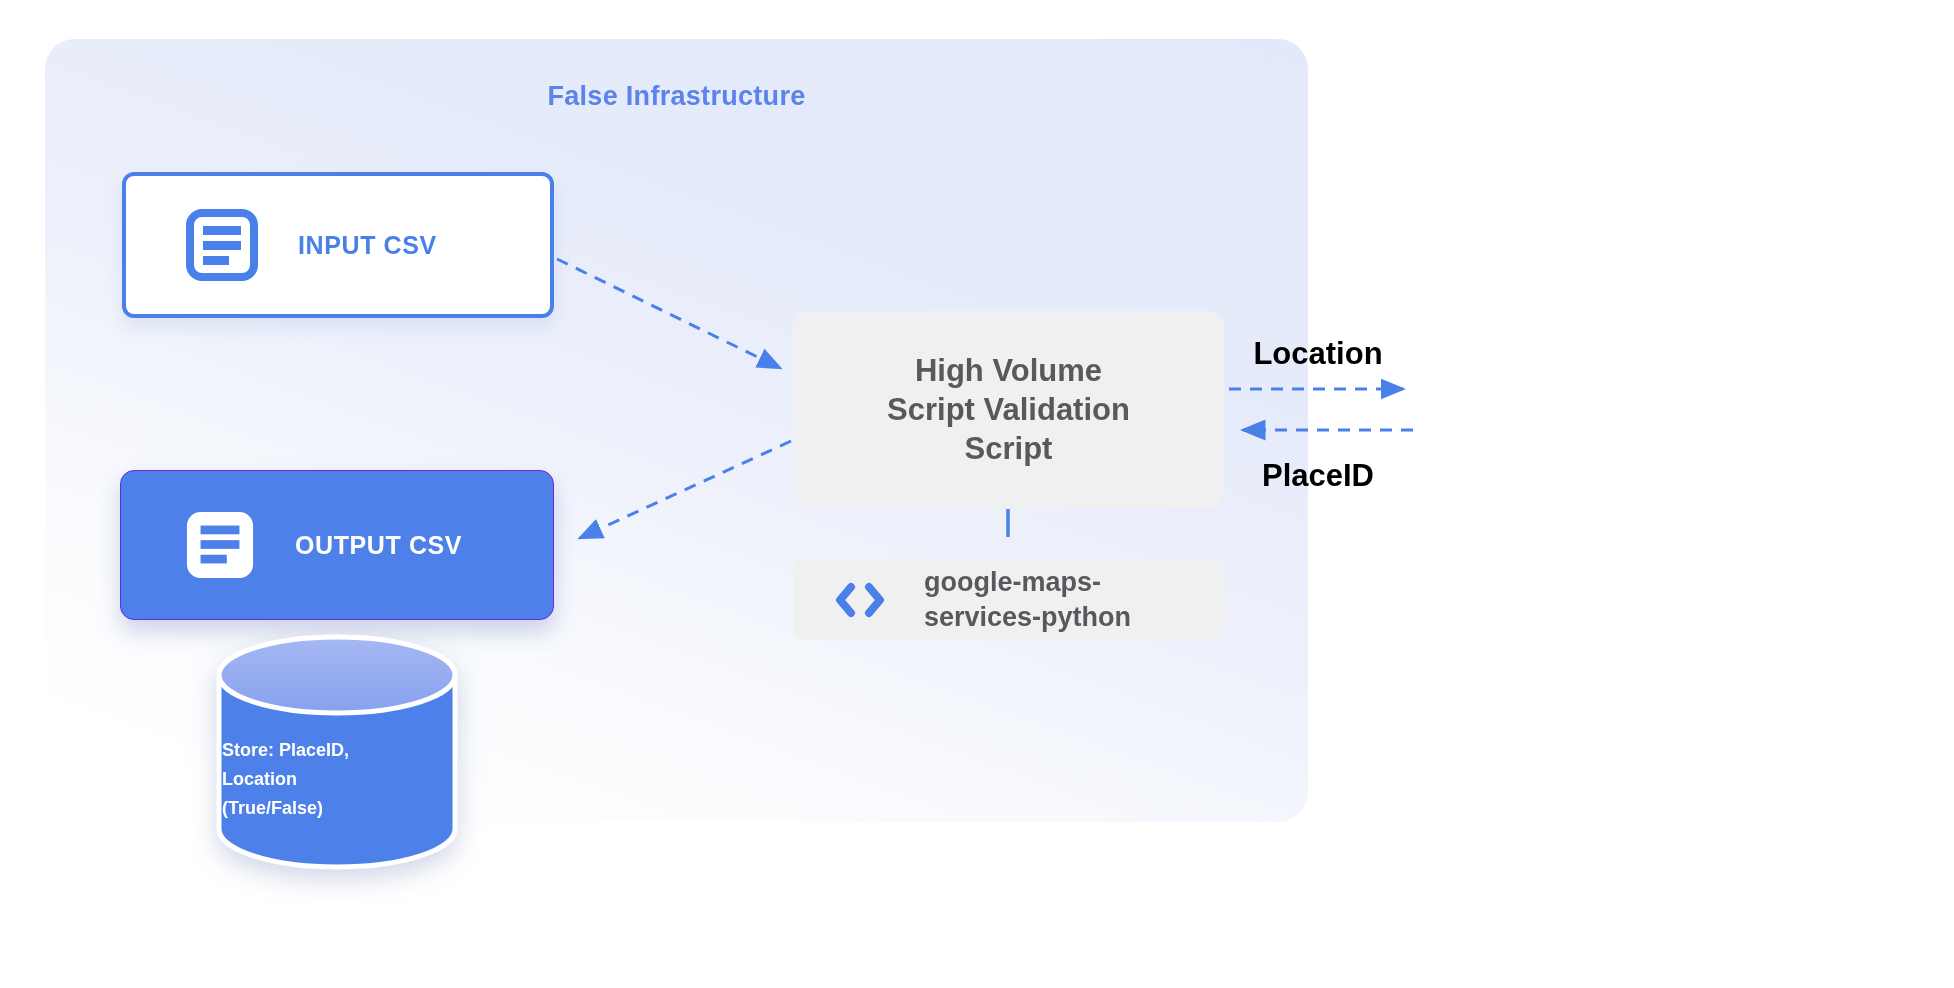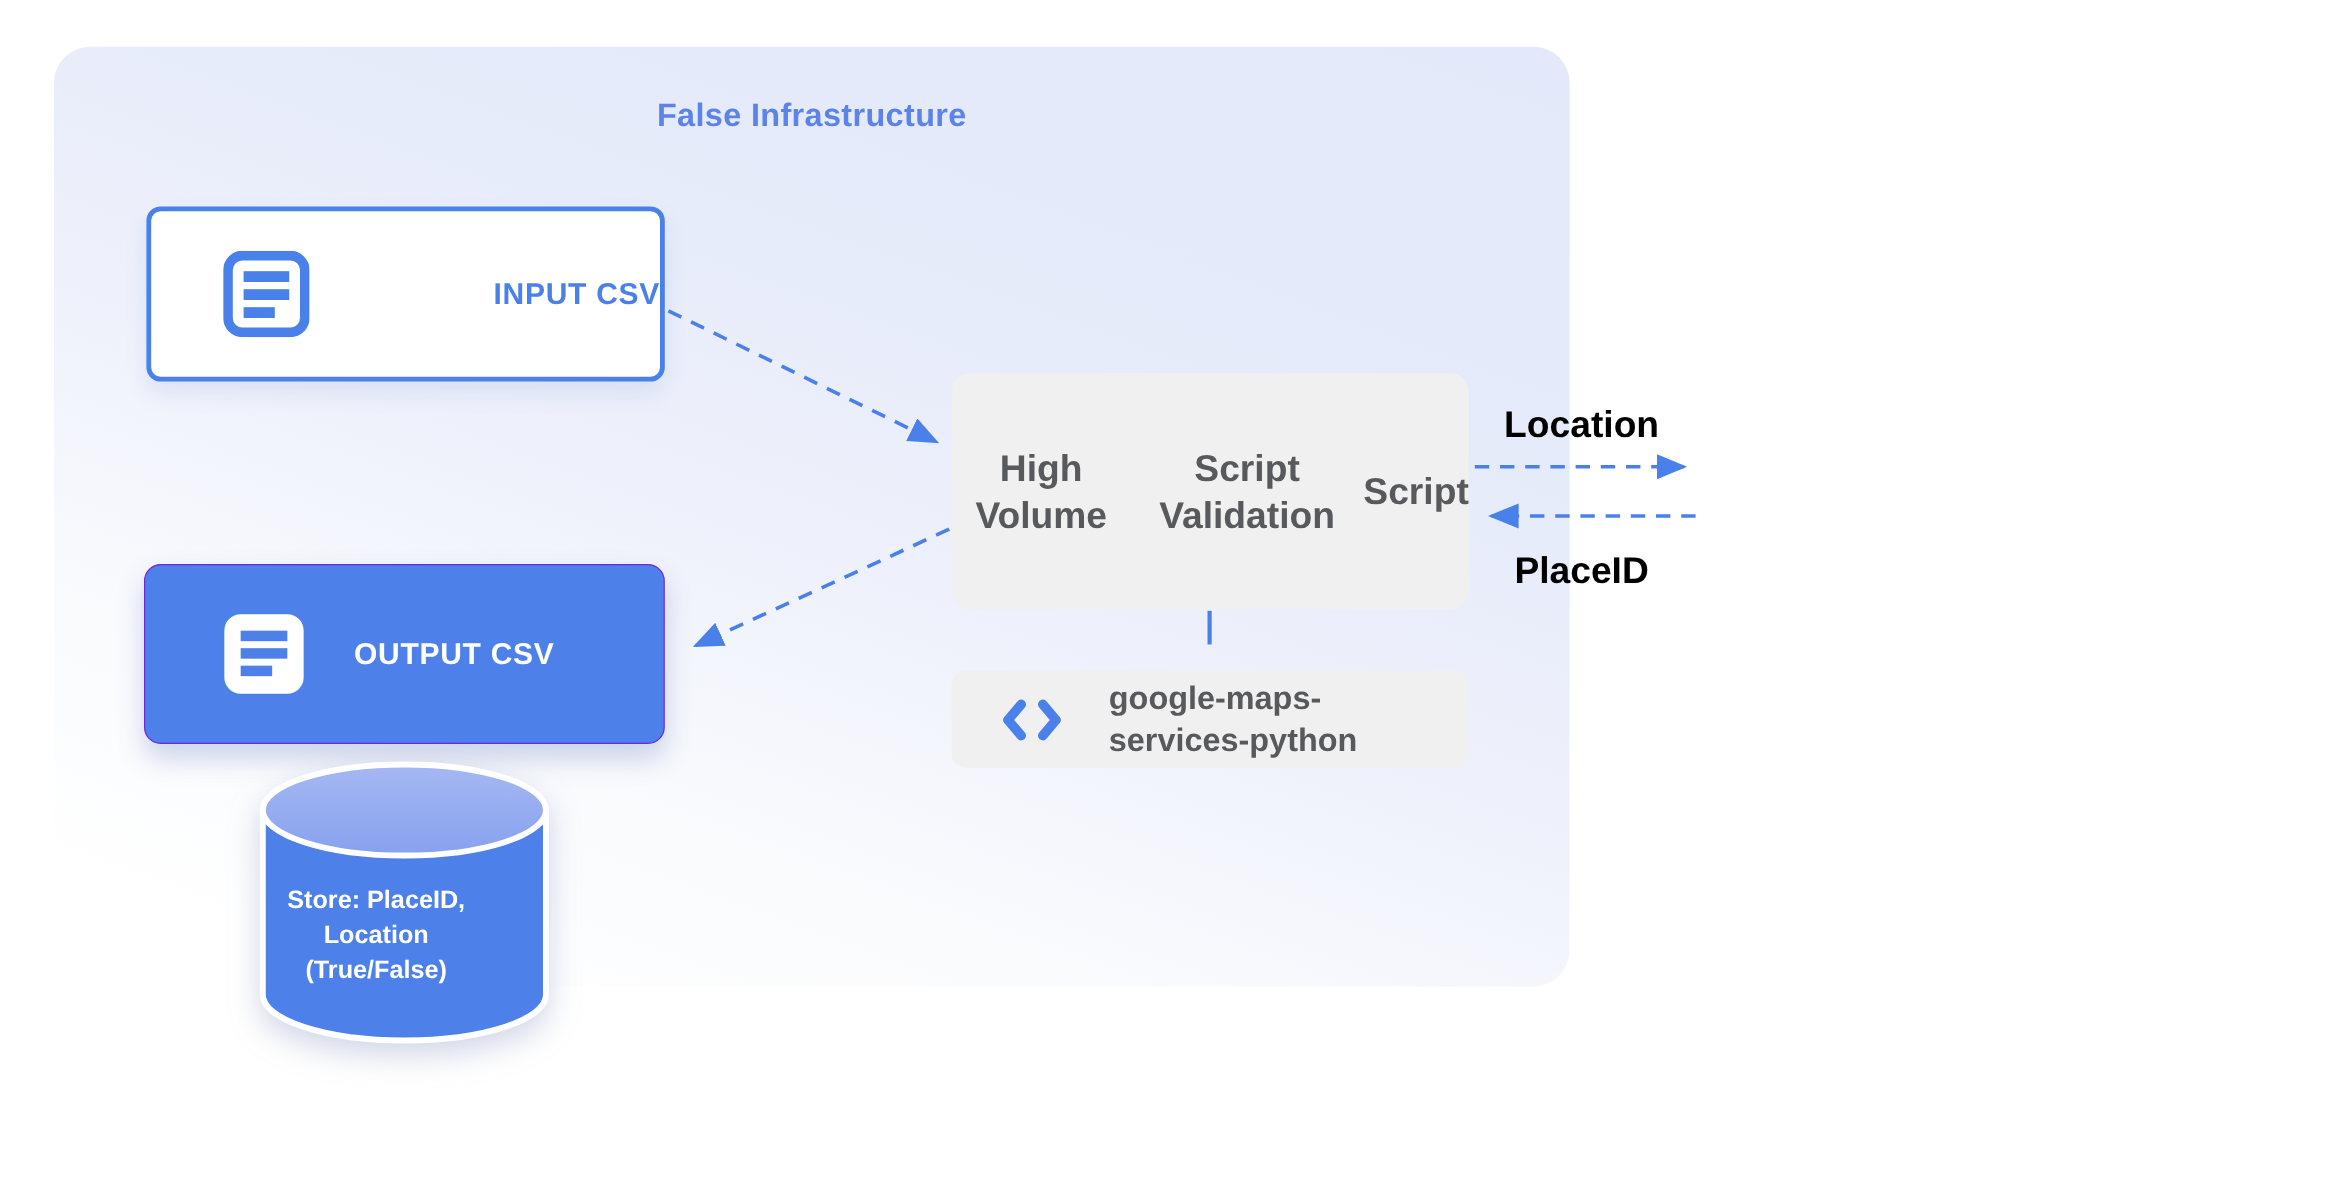--- a/index.html
+++ b/index.html
@@ -18,49 +18,48 @@
   }
 
   
   .node{position:absolute;box-sizing:border-box;display:flex;align-items:center;}
 
   .input-node{
     left:122px;top:172px;width:432px;height:146px;
     background:#ffffff;border:4px solid #4a80e9;border-radius:12px;
     box-shadow:0 10px 18px rgba(90,120,200,.13);
     padding-left:60px;
-    justify-content:space-between;
   }
   .input-node .label{color:#4a80e9;}
 
   .output-node{
     left:120px;top:470px;width:434px;height:150px;
     background:#4d80e8;border:1px solid #6d28d9;border-radius:14px;
     box-shadow:0 12px 22px rgba(70,95,175,.25);
     padding-left:64px;
   }
   .output-node .label{color:#ffffff;}
 
   .csv-icon{flex:0 0 auto;display:block;}
   .label{font-size:25px;font-weight:bold;letter-spacing:.6px;margin-left:40px;white-space:nowrap;}
 
   
   .cyl-wrap{position:absolute;left:212px;top:629px;width:250px;height:252px;
     filter:drop-shadow(0 10px 13px rgba(90,110,170,.28));}
   .cyl-text{
     position:absolute;left:222px;top:736px;width:183px;
-    text-align:center;color:#ffffff;font-size:21px;font-weight:bold;line-height:29px;
+    text-align:left;color:#ffffff;font-size:18px;font-weight:bold;line-height:29px;
   }
   .cyl-text div{white-space:nowrap;}
 
   
   .script-node{
     left:793px;top:311px;width:431px;height:197px;
     background:#f0f0f1;border-radius:16px;
-    flex-direction:row;justify-content:center;
+    flex-direction:column;justify-content:center;
     font-size:31px;font-weight:bold;color:#58595c;line-height:39px;text-align:center;
   }
   .library-node{
     left:793px;top:537px;width:431px;height:81px;
     background:#f0f0f1;border-radius:12px;
     padding-left:42px;
     margin-top:22px;
   }
   .library-text{font-size:27px;font-weight:bold;color:#58595c;line-height:35px;margin-left:39px;text-align:left;}
 

